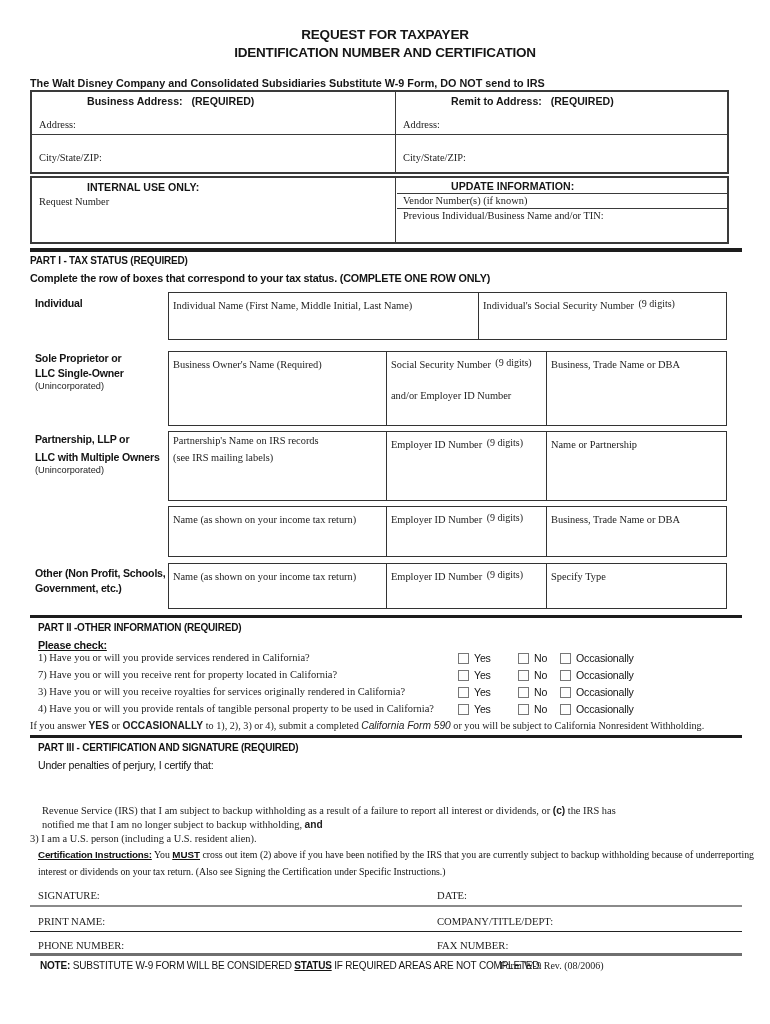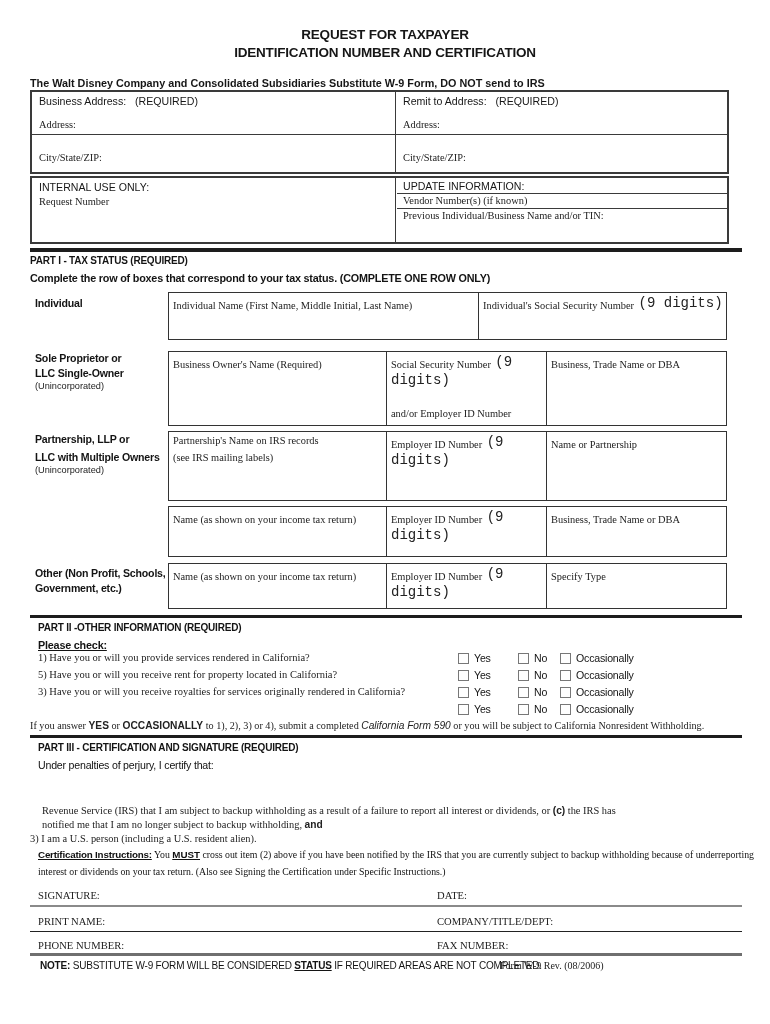--- a/index.html
+++ b/index.html
@@ -8,33 +8,33 @@
   .abs{position:absolute;white-space:nowrap;}
   .sans{font-family:"Liberation Sans",sans-serif;}
   .serif{font-family:"Liberation Serif",serif;}
   .b{font-weight:bold;}
   .title{left:0;width:770px;text-align:center;font-weight:bold;font-size:13.5px;letter-spacing:-0.2px;color:#161616;}
   .subtitle{left:30px;top:77px;font-weight:bold;font-size:10.8px;border-bottom:1.5px solid #161616;padding-bottom:1px;color:#161616;}
   
   .box{position:absolute;border:2px solid #3a3a3a;background:#fff;}
   .vdiv{position:absolute;top:0;bottom:0;border-left:1.6px solid #3a3a3a;}
   .hdiv{position:absolute;left:0;right:0;border-top:1.4px solid #3a3a3a;}
-  .cell-hdr{font-weight:normal;font-size:10.6px;color:#161616;}
+  .cell-hdr{font-weight:bold;font-size:10.6px;color:#161616;margin-left:48px;}
   .cell-serif{font-family:"Liberation Serif",serif;font-size:10.4px;color:#222;}
   .rule{position:absolute;left:30px;width:712px;background:#1d1d1d;}
   .part-hdr{font-weight:bold;font-size:10px;letter-spacing:-0.2px;color:#141414;}
   .part-sub{font-weight:bold;font-size:10.8px;letter-spacing:-0.2px;color:#141414;}
   
   .p1-label{position:absolute;left:35px;width:130px;white-space:normal;}
   .lbl-line{font-weight:bold;font-size:10.6px;line-height:14.5px;letter-spacing:-0.2px;color:#141414;}
   .lbl-note{font-size:9.2px;line-height:12px;color:#222;}
   .p1-box{position:absolute;left:168px;width:557px;border:1.6px solid #333;}
   .p1-cell{position:absolute;top:0;bottom:0;padding:2px 4px;white-space:normal;}
   .cell-text{font-family:"Liberation Serif",serif;font-size:10.4px;color:#222;line-height:13px;}
-  .sup{font-family:Liberation Mono, monospace;font-size:14px;position:relative;top:-2px;color:#222;}
+  .sup{font-family:Liberation Serif, serif;font-size:10px;position:relative;top:-2px;color:#222;}
   .cdiv{border-left:1.5px solid #333;}
   
   .q-row{position:absolute;left:0;width:770px;height:16px;}
   .qtext{position:absolute;left:38px;top:0;font-family:"Liberation Serif",serif;font-size:10.5px;color:#222;white-space:nowrap;}
   .cb{position:absolute;top:1px;width:11px;height:11px;border:1.3px solid #777;background:#fefefe;box-sizing:border-box;}
   .cb.yes{left:458px}.cb.no{left:518px}.cb.occ{left:560px}
   .olabel{position:absolute;top:0;font-size:10.6px;letter-spacing:-0.2px;color:#141414;}
   .olabel.yes{left:474px}.olabel.no{left:534px}.olabel.occ{left:576px}
   .p3-item{font-family:"Liberation Serif",serif;font-size:10.4px;color:#222;}
   .sig-label{font-family:"Liberation Serif",serif;font-size:10.6px;color:#222;}
@@ -161,38 +161,39 @@
   <div class="q-row" style="top:652px">
     <span class="qtext">1) Have you or will you provide services rendered in California?</span>
     <span class="cb yes"></span>
       <span class="olabel yes">Yes</span>
     <span class="cb no"></span>
       <span class="olabel no">No</span>
     <span class="cb occ"></span>
       <span class="olabel occ">Occasionally</span>
   </div>
   <div class="q-row" style="top:669px">
-    <span class="qtext">5) Have you or will you receive rent for property located in California?</span>
+    <span class="qtext">7) Have you or will you receive rent for property located in California?</span>
     <span class="cb yes"></span>
       <span class="olabel yes">Yes</span>
     <span class="cb no"></span>
       <span class="olabel no">No</span>
     <span class="cb occ"></span>
       <span class="olabel occ">Occasionally</span>
   </div>
   <div class="q-row" style="top:686px">
     <span class="qtext">3) Have you or will you receive royalties for services originally rendered in California?</span>
     <span class="cb yes"></span>
       <span class="olabel yes">Yes</span>
     <span class="cb no"></span>
       <span class="olabel no">No</span>
     <span class="cb occ"></span>
       <span class="olabel occ">Occasionally</span>
   </div>
   <div class="q-row" style="top:703px">
+    <span class="qtext">4) Have you or will you provide rentals of tangible personal property to be used in California?</span>
     <span class="cb yes"></span>
       <span class="olabel yes">Yes</span>
     <span class="cb no"></span>
       <span class="olabel no">No</span>
     <span class="cb occ"></span>
       <span class="olabel occ">Occasionally</span>
   </div>
 
   <div class="abs serif" style="left:30px;top:720px;font-size:10.2px;color:#222">
     <span>If you answer </span><span class="sans b" style="font-size:10.2px">YES</span><span> or </span><span class="sans b" style="font-size:10.2px">OCCASIONALLY</span><span> to 1), 2), 3) or 4), submit a completed </span><span class="sans it" style="font-size:10.2px">California Form 590</span><span> or you will be subject to California Nonresident Withholding.</span>

